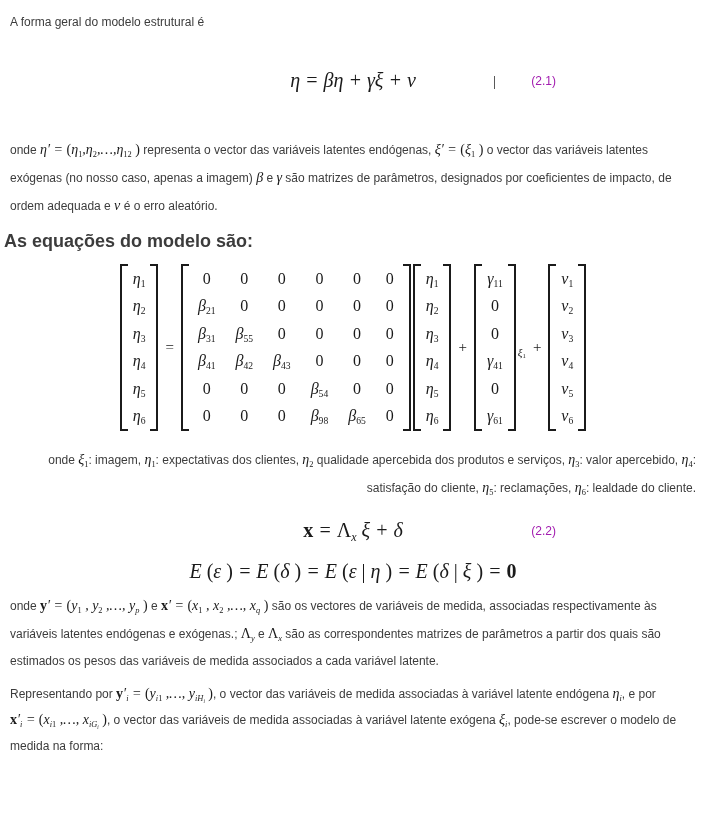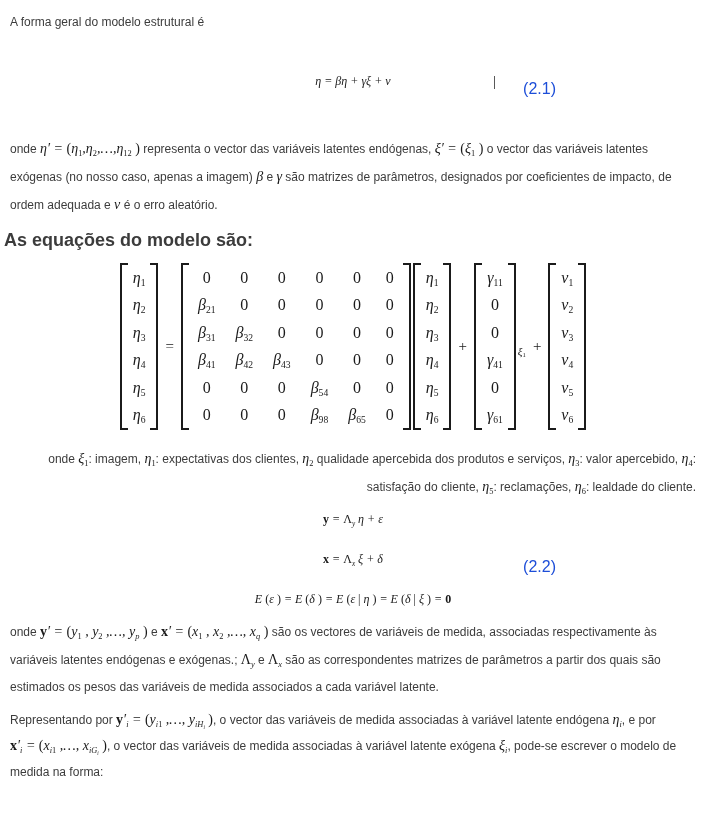--- a/index.html
+++ b/index.html
@@ -22,30 +22,30 @@
     font-style:italic;
     color:#1a1a1a;
     font-size:14px;
   }
   .math .m-up{font-style:normal;}
   .math .m-bold{font-style:normal;font-weight:700;}
   .math sub{font-size:0.6em;vertical-align:-0.35em;line-height:0;}
 
   
   .eq-row{position:relative;text-align:center;line-height:24px;}
-  .eq-row .math{font-size:12px;}
+  .eq-row .math{font-size:20px;}
   .eq-21{margin:36px 0 0 0;}
   .eq-e1{margin:6px 0 0 0;}
   .eq-y{margin:5px 0 0 0;line-height:22px;}
   .eq-x{margin:17px 0 0 0;line-height:22px;}
   .eq-e2{margin:16px 0 0 0;}
   .eq-label{
     position:absolute;right:146px;top:50%;transform:translateY(-50%);
     font-family:"Liberation Sans",sans-serif;font-style:normal;
-    font-size:16px;color:#1d4ed8;margin-top:8px;
+    font-size:12px;color:#a21caf;
   }
   .eq-cursor{
     position:absolute;right:206px;top:50%;transform:translateY(-50%);
     font-family:"Liberation Serif",serif;font-style:normal;
     font-size:15px;color:#222222;
   }
 
   
   .matrix-wrap{
     display:flex;justify-content:center;align-items:center;
@@ -114,21 +114,21 @@
           <span class="math mat-cell"><span class="m-up">0</span></span>
           <span class="math mat-cell"><span class="m-up">0</span></span>
           <span class="math mat-cell"><span class="m-up">0</span></span>
           <span class="math mat-cell">β<sub><span class="m-up">21</span></sub></span>
           <span class="math mat-cell"><span class="m-up">0</span></span>
           <span class="math mat-cell"><span class="m-up">0</span></span>
           <span class="math mat-cell"><span class="m-up">0</span></span>
           <span class="math mat-cell"><span class="m-up">0</span></span>
           <span class="math mat-cell"><span class="m-up">0</span></span>
           <span class="math mat-cell">β<sub><span class="m-up">31</span></sub></span>
-          <span class="math mat-cell">β<sub><span class="m-up">32</span></sub></span>
+          <span class="math mat-cell">β<sub><span class="m-up">55</span></sub></span>
           <span class="math mat-cell"><span class="m-up">0</span></span>
           <span class="math mat-cell"><span class="m-up">0</span></span>
           <span class="math mat-cell"><span class="m-up">0</span></span>
           <span class="math mat-cell"><span class="m-up">0</span></span>
           <span class="math mat-cell">β<sub><span class="m-up">41</span></sub></span>
           <span class="math mat-cell">β<sub><span class="m-up">42</span></sub></span>
           <span class="math mat-cell">β<sub><span class="m-up">43</span></sub></span>
           <span class="math mat-cell"><span class="m-up">0</span></span>
           <span class="math mat-cell"><span class="m-up">0</span></span>
           <span class="math mat-cell"><span class="m-up">0</span></span>
@@ -184,23 +184,20 @@
           <span class="math mat-cell">ν<sub><span class="m-up">5</span></sub></span>
           <span class="math mat-cell">ν<sub><span class="m-up">6</span></sub></span>
         </span>
         <span class="brk brk-r"></span>
       </span>
     </div>
 
   <p class="body-text mt15">onde <span class="math inline-math">ξ<sub><span class="m-up">1</span></sub></span>: imagem, <span class="math inline-math">η<sub><span class="m-up">1</span></sub></span>: expectativas dos clientes, <span class="math inline-math">η<sub><span class="m-up">2</span></sub></span> qualidade apercebida dos produtos e serviços, <span class="math inline-math">η<sub><span class="m-up">3</span></sub></span>: valor apercebido, <span class="math inline-math">η<sub><span class="m-up">4</span></sub></span>: satisfação do cliente, <span class="math inline-math">η<sub><span class="m-up">5</span></sub></span>: reclamações, <span class="math inline-math">η<sub><span class="m-up">6</span></sub></span>: lealdade do cliente.</p>
 
 
-  <div class="eq-row eq-y">
-    <span class="math"><span class="m-bold">y</span> = <span class="m-up">Λ</span><sub>y</sub> η + ε</span>
-  </div>
 
   <div class="eq-row eq-x">
     <span class="math"><span class="m-bold">x</span> = <span class="m-up">Λ</span><sub>x</sub> ξ + δ</span>
     <span class="eq-label">(2.2)</span>
   </div>
 
   <div class="eq-row eq-e2">
     <span class="math">E <span class="m-up">(</span>ε <span class="m-up">)</span> = E <span class="m-up">(</span>δ <span class="m-up">)</span> = E <span class="m-up">(</span>ε <span class="m-up">|</span> η <span class="m-up">)</span> = E <span class="m-up">(</span>δ <span class="m-up">|</span> ξ <span class="m-up">)</span> = <span class="m-bold"><span class="m-up">0</span></span></span>
   </div>
 

